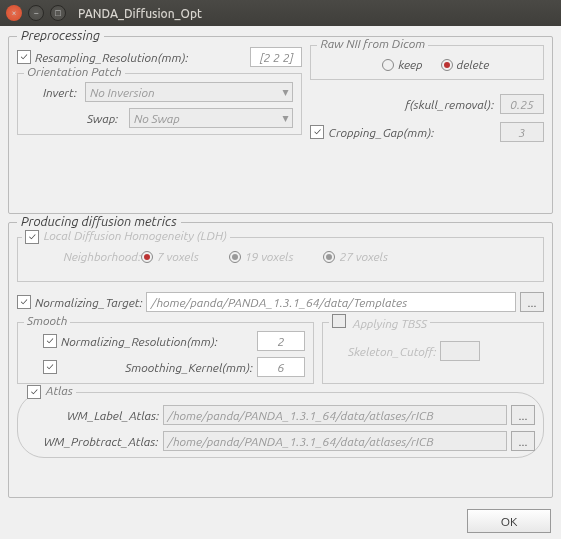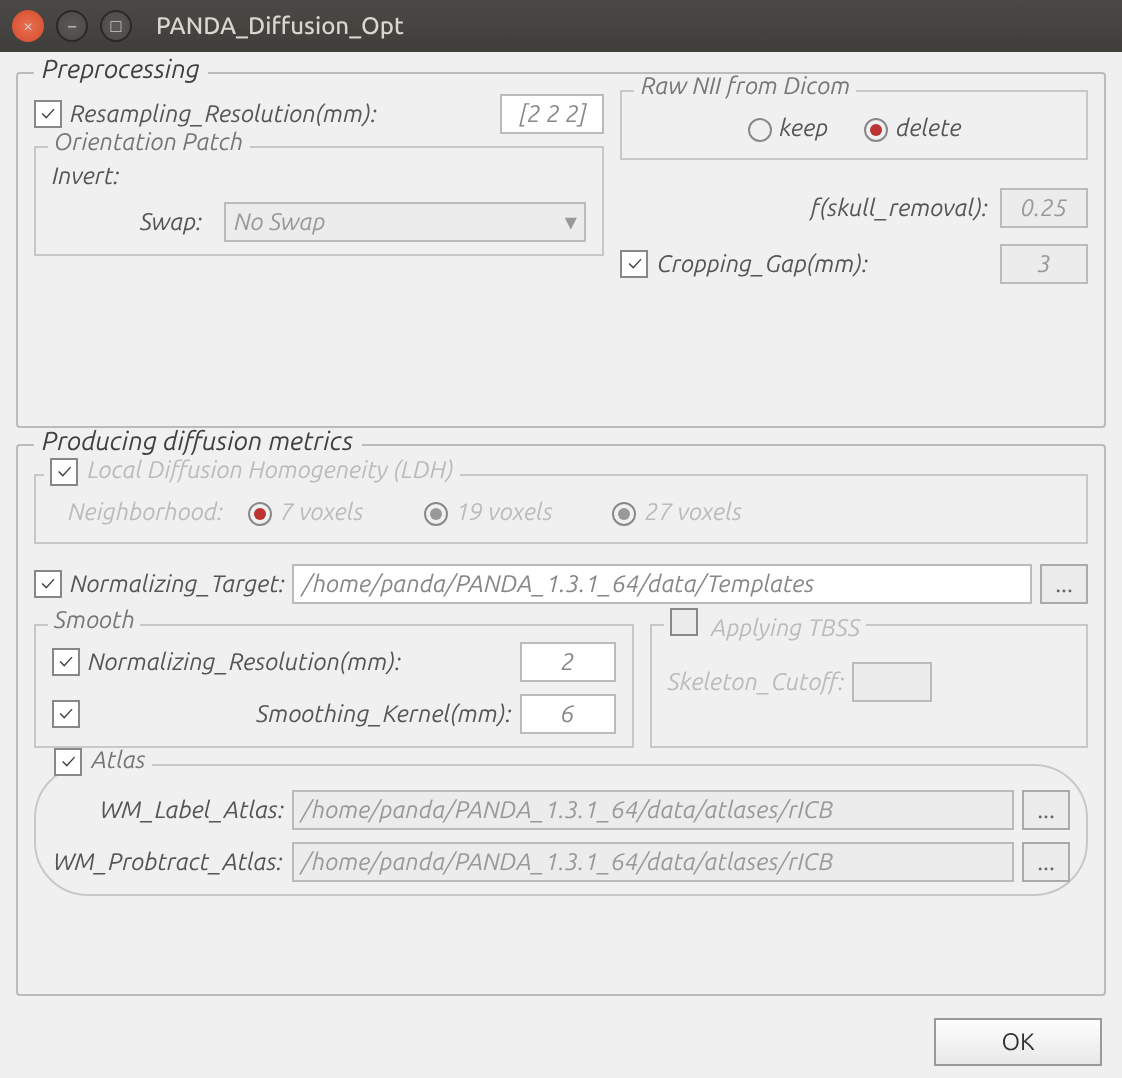--- a/index.html
+++ b/index.html
@@ -5,21 +5,21 @@
 * { box-sizing: border-box; margin: 0; padding: 0; font-family: "Ubuntu", "Segoe UI", sans-serif; font-size: 12px; }
 body { background: #3c3b37; width: 561px; height: 539px; overflow: hidden; }
 .titlebar { height: 26px; background: linear-gradient(#4a4945, #3f3e3a); display: flex; align-items: center; padding: 0 6px; }
 .win-btn { width: 16px; height: 16px; border-radius: 50%; margin-right: 6px; display: inline-flex; align-items: center; justify-content: center; font-size: 9px; color: #ccc; }
 .win-close { background: radial-gradient(#e76f51,#d44b2a); }
 .win-min, .win-max { background: radial-gradient(#5a5955,#4a4945); border:1px solid #2a2926; }
 .title-text { color: #d9d6d0; margin-left: 6px; font-weight: 500; }
 .window-body { padding: 10px 8px 8px 8px; background: #f0f0f0; height: calc(539px - 26px); position: relative; }
 .fieldset { border: 1px solid #bbb; border-radius: 2px; padding: 10px 8px 8px 8px; margin-bottom: 8px; position: relative; background: #f0f0f0; }
 .legend { position: absolute; top: -9px; left: 8px; background: #f0f0f0; padding: 0 4px; color: #404040; font-style: italic; font-size: 13px; }
-.inner-fieldset { border: 1px solid #c8c8c8; position: relative; padding: 8px 8px 6px 8px; margin-top: 4px; background: #f0f0f0; }
+.inner-fieldset { border: 1px solid #c8c8c8; position: relative; padding: 8px 8px 6px 25px; margin-top: 4px; background: #f0f0f0; }
 .inner-legend { position: absolute; top: -9px; left: 6px; background: #f0f0f0; padding: 0 3px; color: #777; font-style: italic; font-size: 12px; }
 .row { display: flex; align-items: center; margin-bottom: 6px; }
 .chk { width: 14px; height: 14px; border: 1px solid #888; background: #fff; display: inline-flex; align-items: center; justify-content: center; margin-right: 4px; font-size: 10px; color: #444; line-height: 1; }
 .chk.checked::after { content: "✓"; }
 .lbl { color: #555; font-style: italic; }
 .textfield { background: #fff; border: 1px solid #bbb; height: 20px; padding: 0 4px; display: inline-flex; align-items: center; justify-content: center; color: #888; font-style: italic; min-width: 40px; }
 .textfield.readonly { background: #ececec; color:#999; }
 .dropdown { background: #ececec; border: 1px solid #bbb; height: 20px; display: flex; align-items: center; padding: 0 4px; color: #999; font-style: italic; position: relative; flex: 1; }
 .dropdown::after { content: "▾"; position: absolute; right: 4px; color: #999; font-style: normal; }
 .radio { width: 12px; height: 12px; border: 1px solid #888; border-radius: 50%; display: inline-flex; align-items: center; justify-content: center; margin-right: 4px; }
@@ -53,20 +53,23 @@
           <span class="chk checked"></span>
           <span class="lbl">Resampling_Resolution(mm):</span>
           <span style="flex:1"></span>
           <span class="textfield" style="width:52px;">[2 2 2]</span>
         </div>
 
         <div class="inner-fieldset" style="margin-top:6px;">
           <span class="inner-legend">Orientation Patch</span>
           <div class="row">
             <span class="lbl" style="width:42px;">Invert:</span>
+            <div class="dropdown">
+                <span>No Inversion</span>
+              </div>
           </div>
           <div class="row" style="margin-bottom:0;margin-left:44px;">
             <span class="lbl" style="width:42px;">Swap:</span>
             <div class="dropdown">
                 <span>No Swap</span>
               </div>
           </div>
         </div>
       </div>
 
@@ -99,21 +102,21 @@
   </div>
 
   <div class="fieldset" style="height:276px;">
     <span class="legend">Producing diffusion metrics</span>
 
     <div class="inner-fieldset" style="padding-top:4px;">
       <span class="inner-legend" style="left:4px;">
         <span class="chk checked" style="margin-right:2px;"></span>
         <span class="disabled-text">Local Diffusion Homogeneity (LDH)</span>
       </span>
-      <div class="row" style="margin:8px 0 2px 8px;">
+      <div class="row" style="margin:8px 0 12px 8px;text-align:right;">
         <span class="lbl disabled-text" style="width:90px;">Neighborhood:</span>
         <span style="display:flex;align-items:center;margin-right:30px;">
           <span class="radio sel"></span>
           <span class="lbl disabled-text">7 voxels</span>
         </span>
         <span style="display:flex;align-items:center;margin-right:30px;">
           <span class="radio unsel"></span>
           <span class="lbl disabled-text">19 voxels</span>
         </span>
         <span style="display:flex;align-items:center;">

